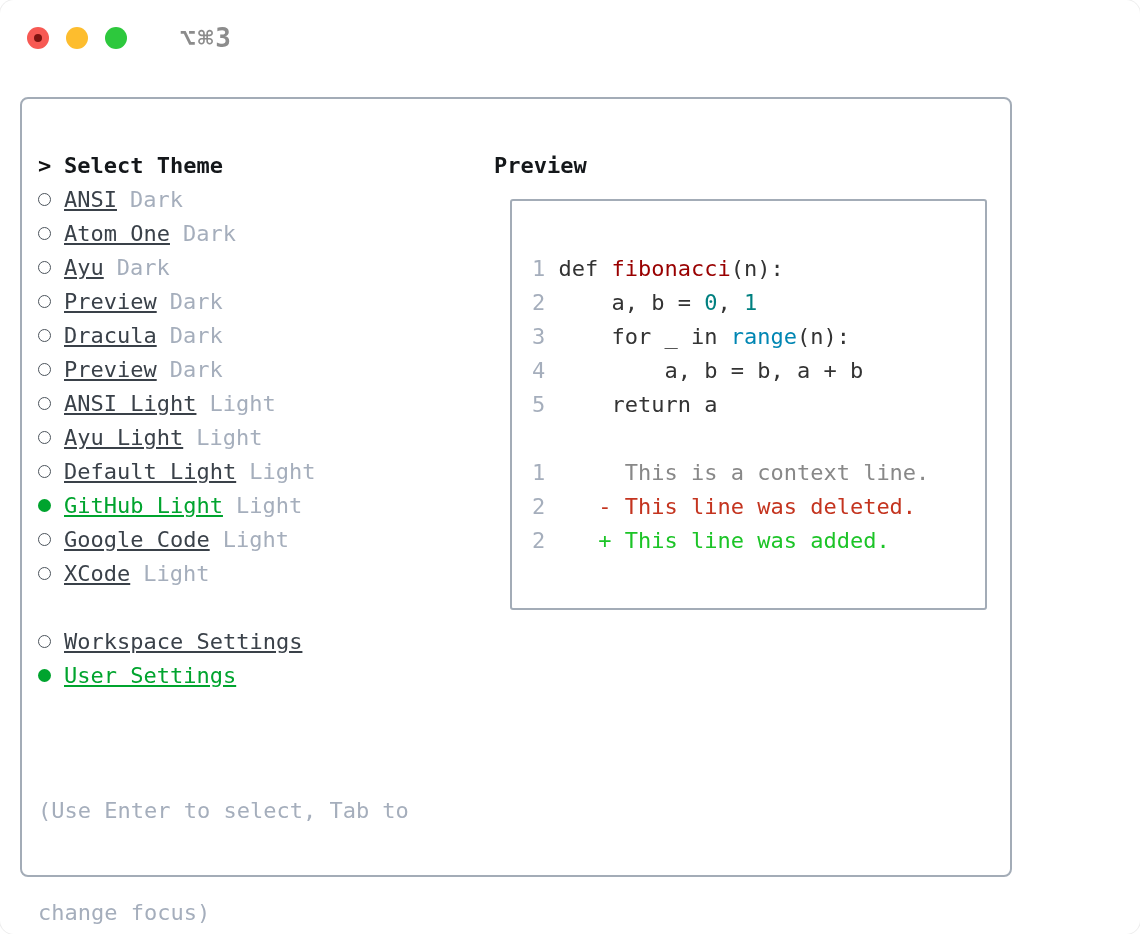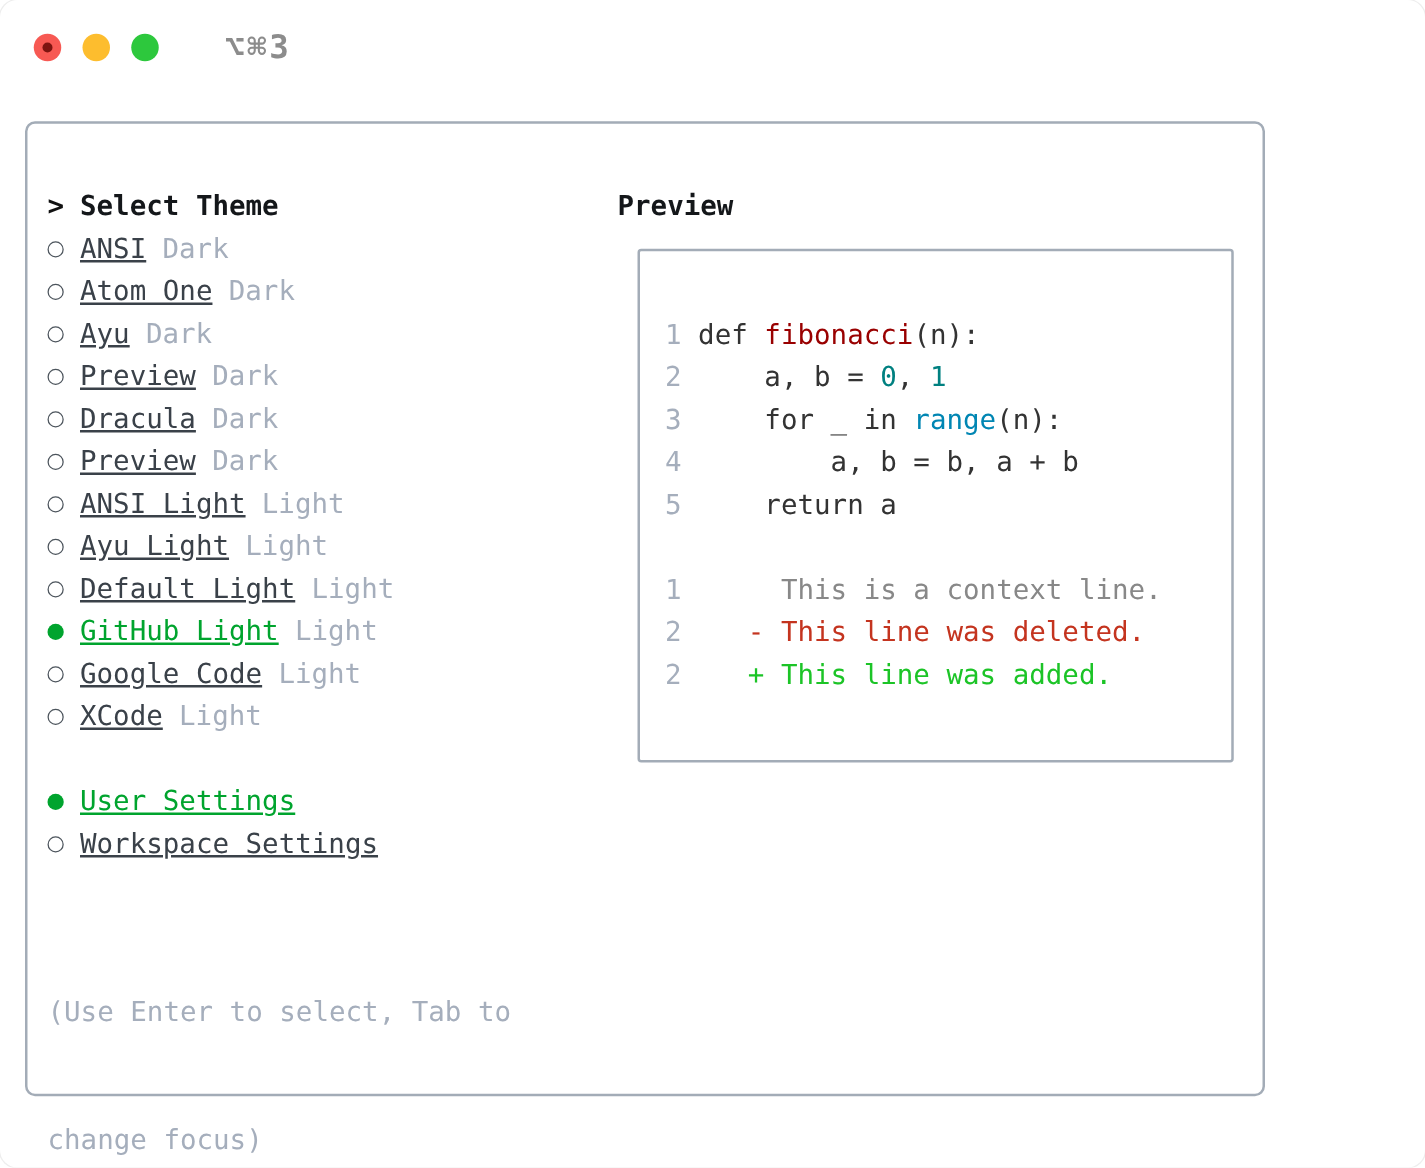--- a/index.html
+++ b/index.html
@@ -80,22 +80,22 @@
           <div class="row"><span class="marker"><span class="circle"></span></span><span class="item-name">Default Light</span><span class="tag">Light</span></div>
           <div class="row"><span class="marker"><span class="circle filled"></span></span><span class="item-name sel">GitHub Light</span><span class="tag">Light</span></div>
           <div class="row"><span class="marker"><span class="circle"></span></span><span class="item-name">Google Code</span><span class="tag">Light</span></div>
           <div class="row"><span class="marker"><span class="circle"></span></span><span class="item-name">XCode</span><span class="tag">Light</span></div>
         </div>
 
       <div class="row"></div>
 
 
       <div id="apply">
+          <div class="row"><span class="marker"><span class="circle"></span></span><span class="item-name">Workspace Settings</span></div>
           <div class="row"><span class="marker"><span class="circle filled"></span></span><span class="item-name sel">User Settings</span></div>
-          <div class="row"><span class="marker"><span class="circle"></span></span><span class="item-name">Workspace Settings</span></div>
         </div>
 
       <div class="row"></div>
 
       <div class="hint">
         <div>(Use Enter to select, Tab to</div>
         <div>change focus)</div>
       </div>
     </div>
 

